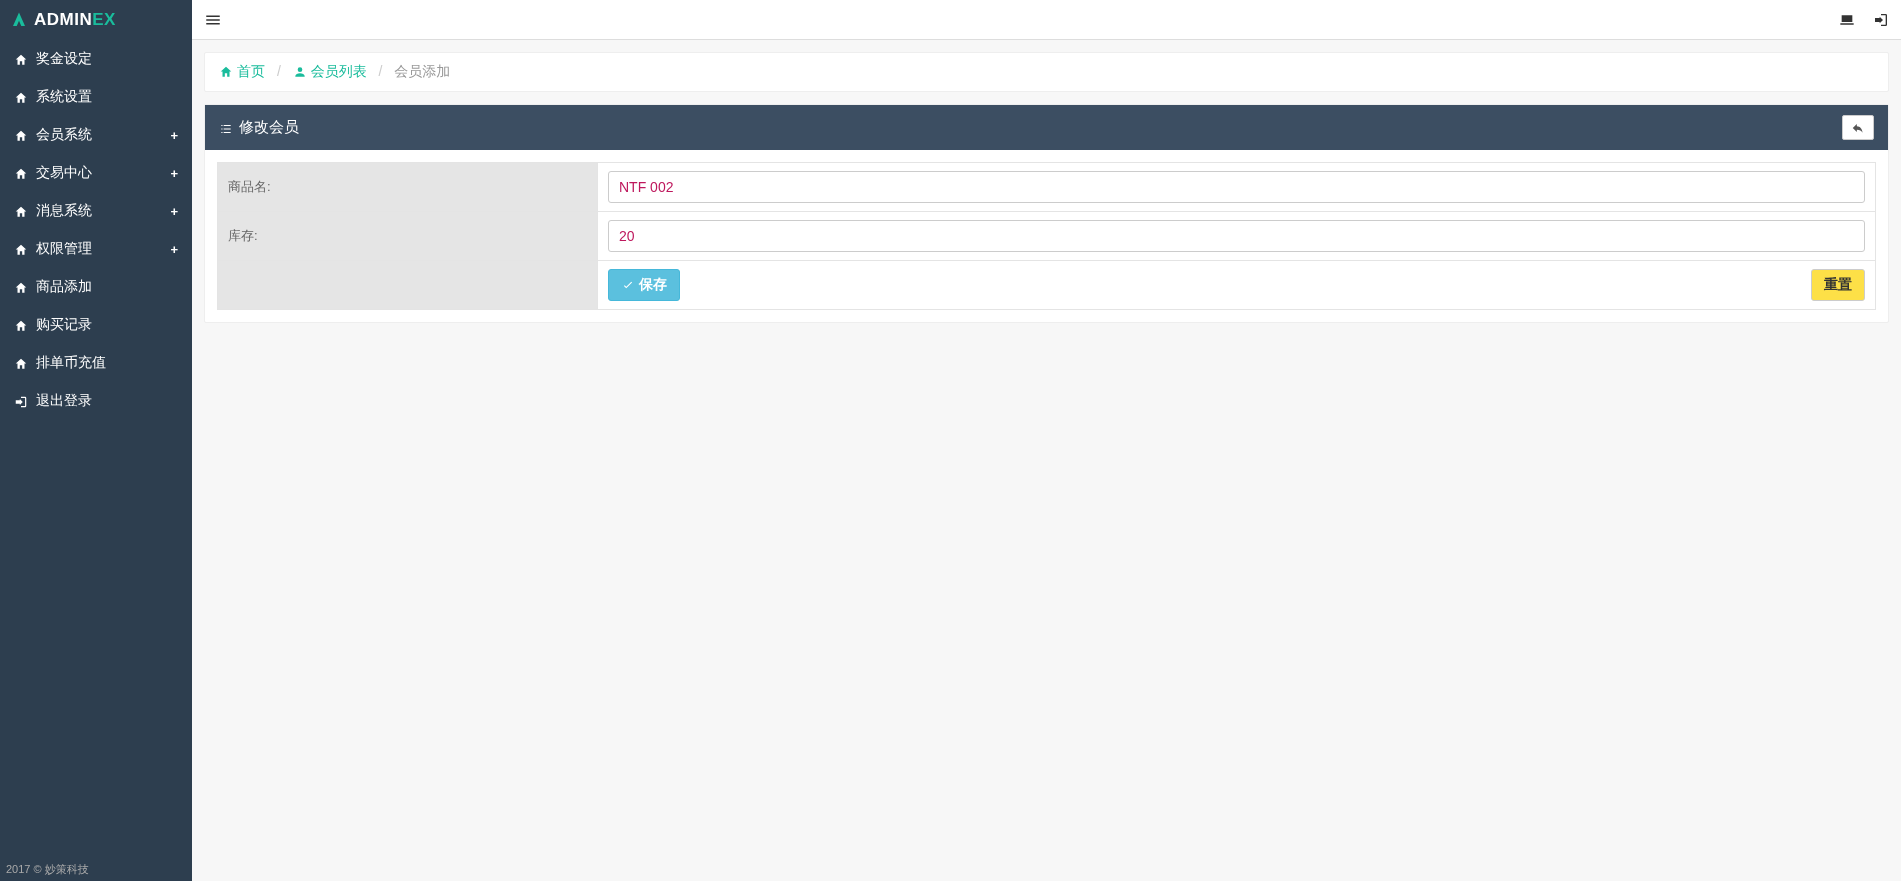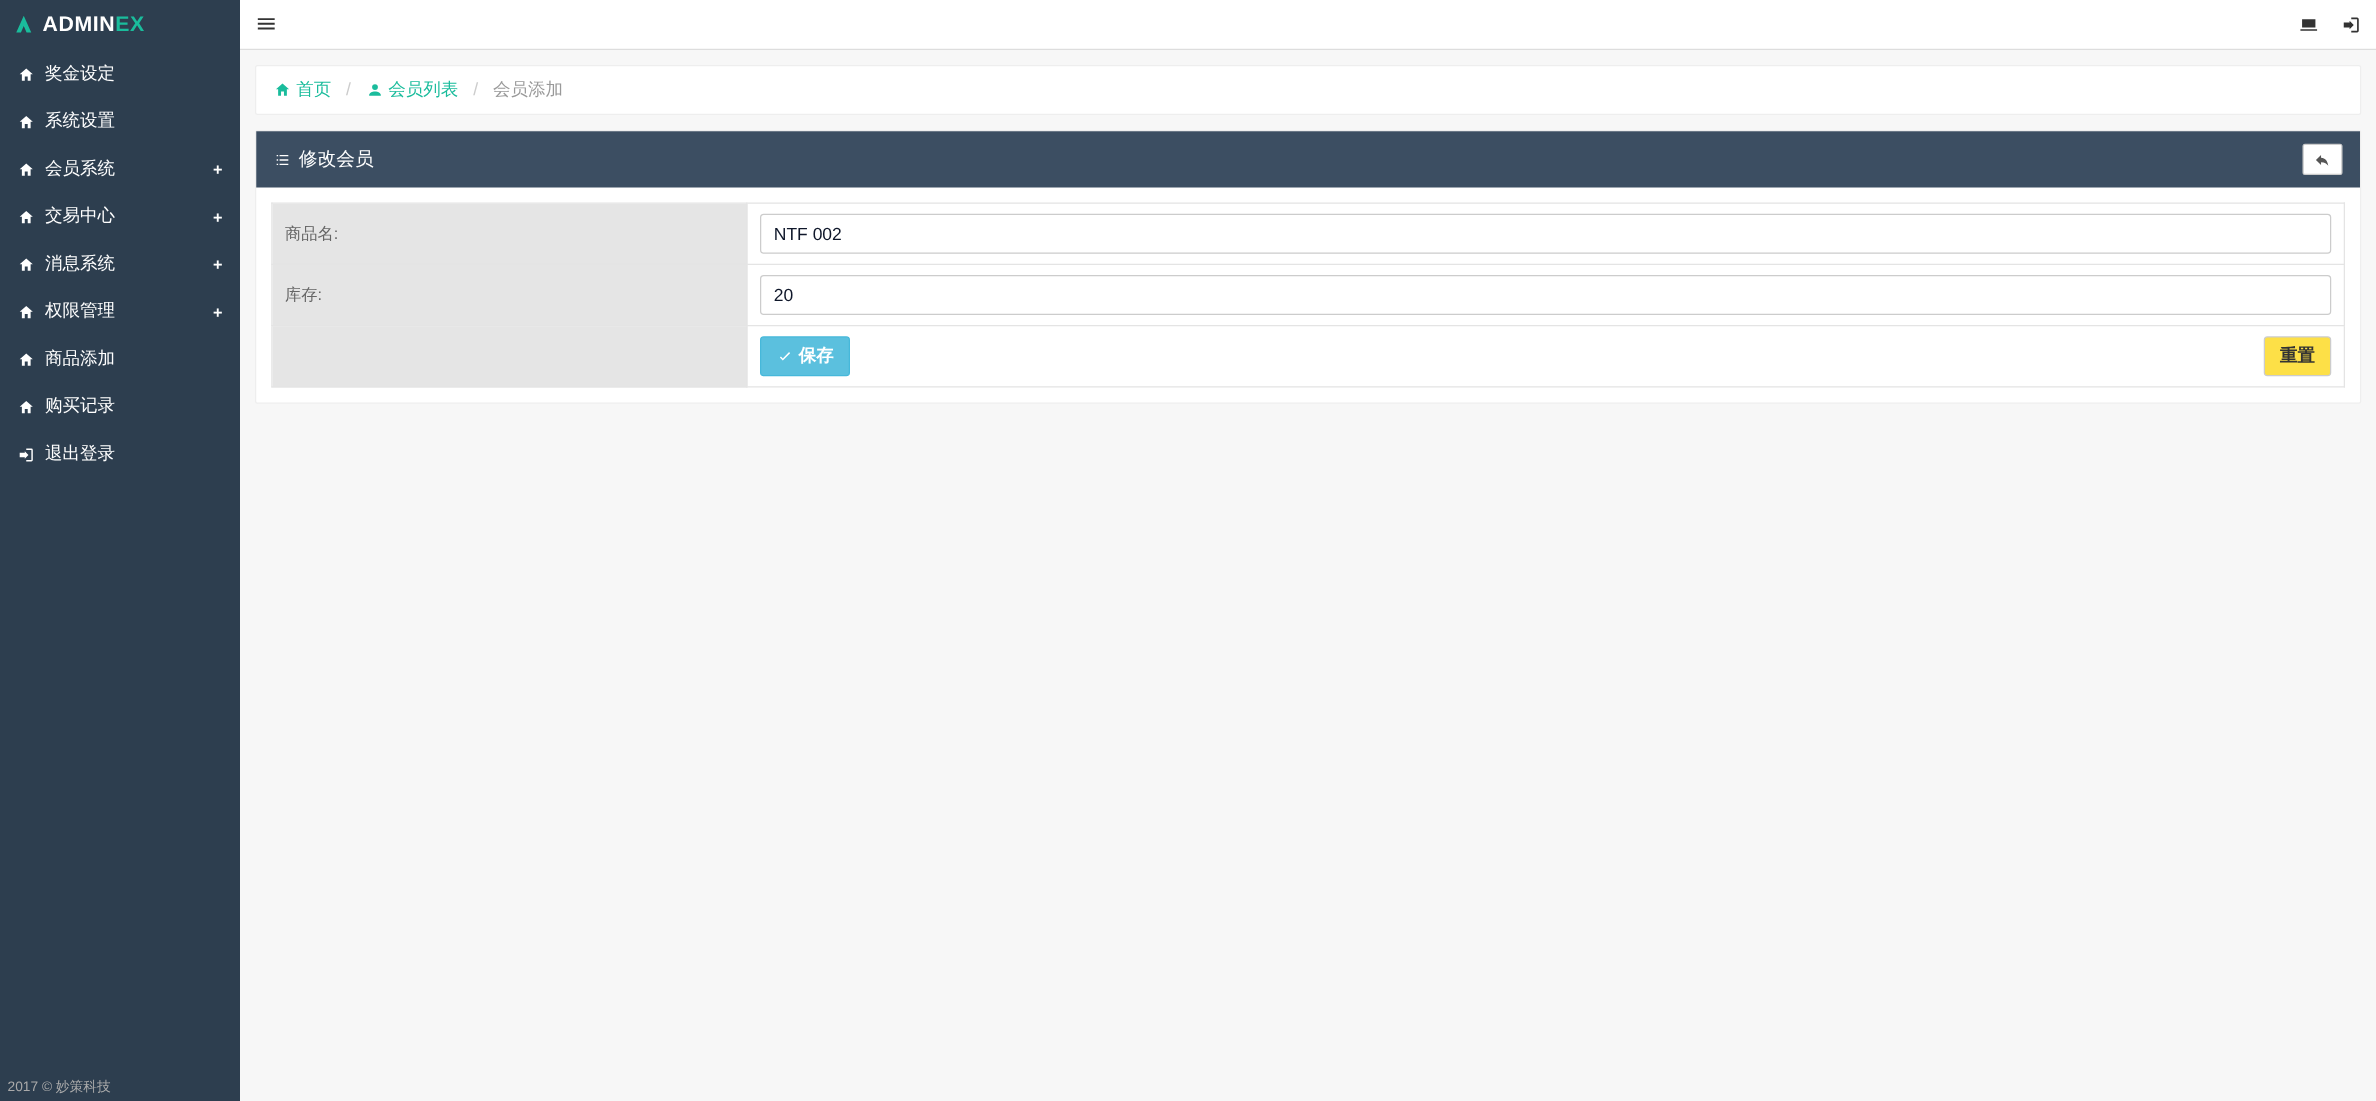--- a/index.html
+++ b/index.html
@@ -137,21 +137,21 @@
   color: #666;
   background: #e5e5e5;
   font-size: 13px;
 }
 .form-input {
   width: 100%;
   padding: 7px 10px;
   border: 1px solid #ccc;
   border-radius: 3px;
   font-size: 14px;
-  color: #0f172a;
+  color: #be185d;
 }
 .action-row td { border-top: 1px solid #e4e4e4; }
 .btn {
   border-radius: 3px;
   padding: 6px 12px;
   font-size: 14px;
   cursor: pointer;
   border: 1px solid transparent;
   display: inline-flex;
   align-items: center;
@@ -256,20 +256,28 @@
             </svg></span>
           <span>商品添加</span>
         </span>
     </li>
     <li>
       <span class="label-wrap">
           <span class="icon"><svg class="icon-svg" viewBox="0 0 24 24">
               <path d="M12 3l9 8h-3v9h-4v-6H10v6H6v-9H3z"></path>
             </svg></span>
           <span>购买记录</span>
+        </span>
+    </li>
+    <li>
+      <span class="label-wrap">
+          <span class="icon"><svg class="icon-svg" viewBox="0 0 24 24">
+              <path d="M12 3l9 8h-3v9h-4v-6H10v6H6v-9H3z"></path>
+            </svg></span>
+          <span>排单币充值</span>
         </span>
     </li>
     <li>
       <span class="label-wrap">
           <span class="icon"><svg class="icon-svg" viewBox="0 0 24 24">
               <path d="M10 17v-2H3V9h7V7l5 5-5 5zm9-14H12v2h7v14h-7v2h7a2 2 0 0 0 2-2V5a2 2 0 0 0-2-2z"></path>
             </svg></span>
           <span>退出登录</span>
         </span>
     </li>

